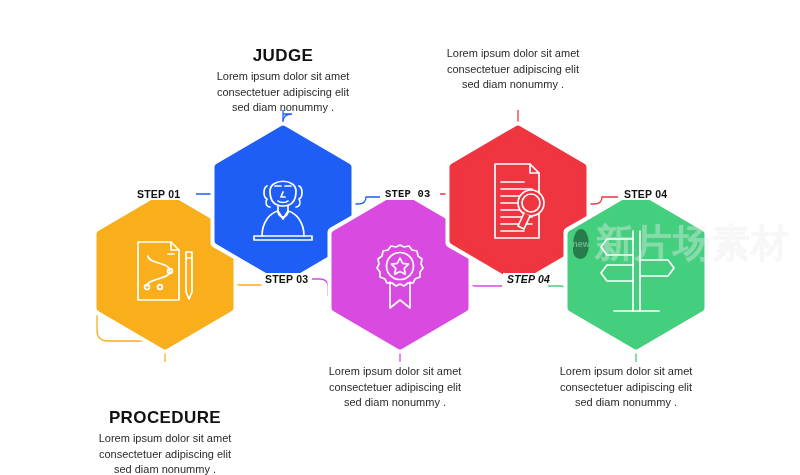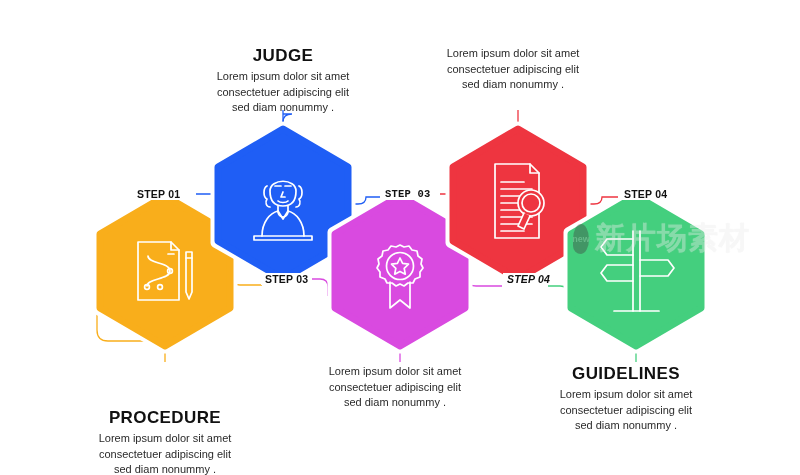--- a/index.html
+++ b/index.html
@@ -80,31 +80,31 @@
     display: flex;
     align-items: center;
     gap: 6px;
     opacity: 0.40;
     pointer-events: none;
   }
   #watermark .wm-badge {
     width: 16px;
     height: 30px;
     border-radius: 50% 50% 50% 8px;
-    background: #404040;
+    background: #000000;
     color: #9a9a9a;
     font-size: 9px;
     font-weight: bold;
     display: flex;
     align-items: center;
     justify-content: center;
     font-family: "Liberation Sans", sans-serif;
   }
   #watermark .wm-text {
-    font-size: 30px;
+    font-size: 38px;
     font-weight: bold;
     color: #ededed;
     letter-spacing: 1px;
     font-family: "DejaVu Sans", sans-serif;
     text-shadow: 0 0 1px #dddddd;
   }
 </style>
 </head>
 <body>
 
@@ -259,21 +259,20 @@
 
   <div class="text-block tb-achievement">
     <p class="tb-body">
       <span>Lorem ipsum dolor sit amet</span><br>
       <span>consectetuer adipiscing elit</span><br>
       <span>sed diam nonummy .</span>
     </p>
   </div>
 
   <div class="text-block tb-guidelines">
-    <p class="tb-title">GUIDELINES</p>
     <p class="tb-body">
       <span>Lorem ipsum dolor sit amet</span><br>
       <span>consectetuer adipiscing elit</span><br>
       <span>sed diam nonummy .</span>
     </p>
   </div>
 
   <div id="watermark">
     <div class="wm-badge">new</div>
     <div class="wm-text">新片场素材</div>

